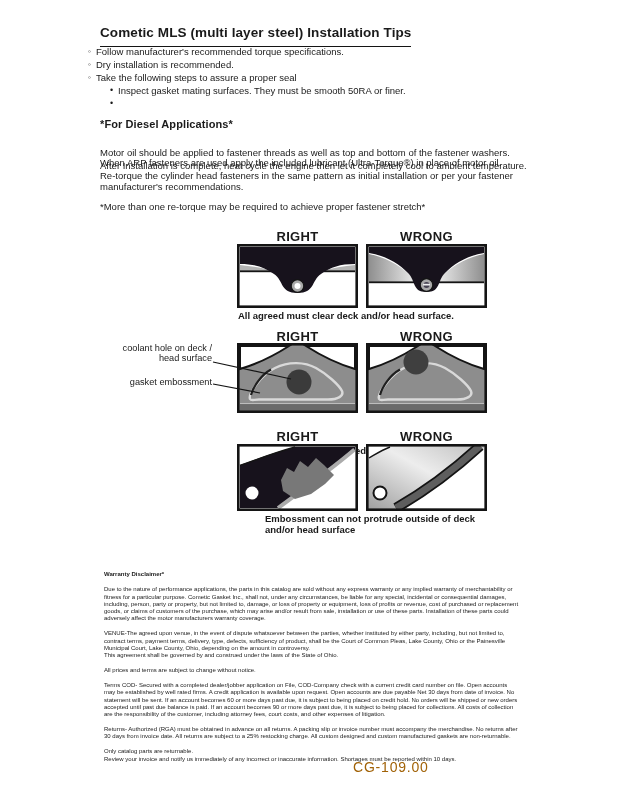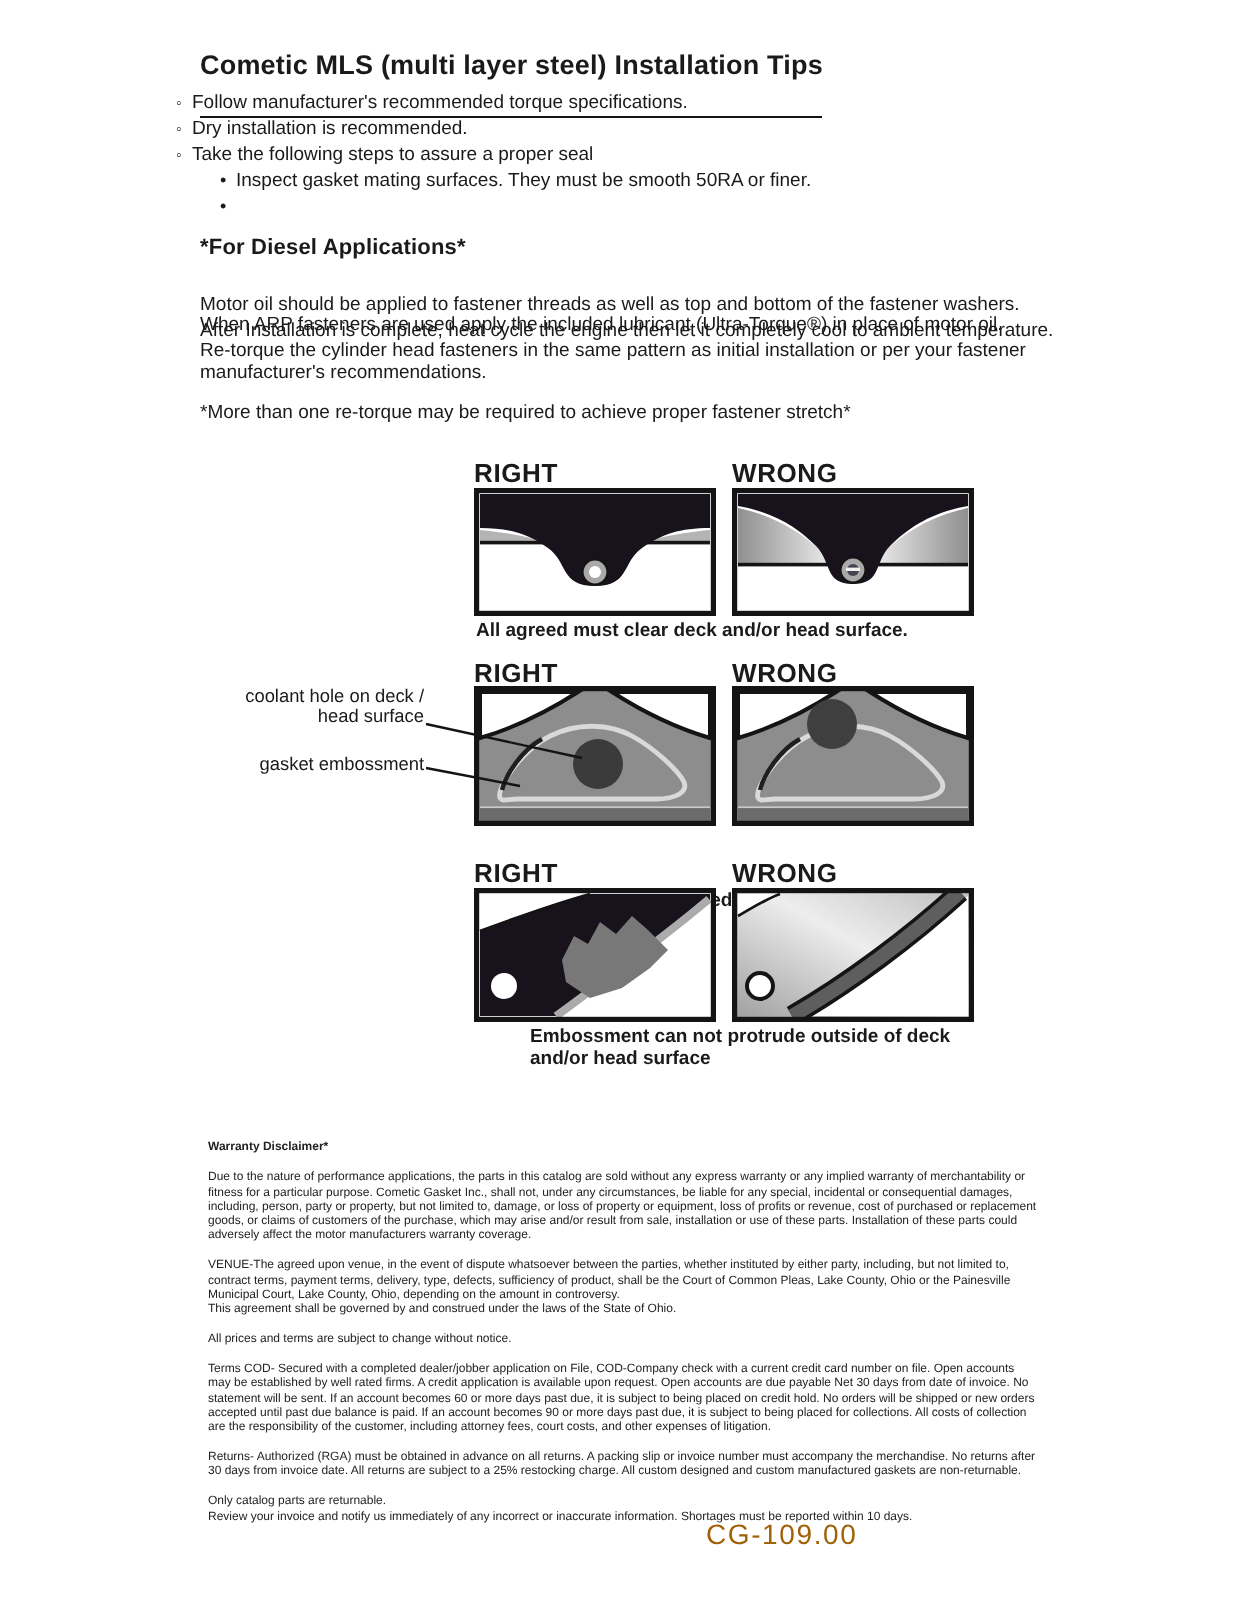--- a/index.html
+++ b/index.html
@@ -4,34 +4,34 @@
 <style>
   html,body{margin:0;padding:0;background:#fff;}
   .page{
     position:relative;width:618px;height:800px;background:#ffffff;
     font-family:"Liberation Sans", sans-serif;color:#1a1a1a;overflow:hidden;
   }
   .abs{position:absolute;}
   
   .title{
     left:100px;top:25px;font-size:13.5px;font-weight:bold;
-    border-bottom:1.6px solid #141414;padding-bottom:18px;letter-spacing:.1px;
+    border-bottom:1.6px solid #141414;padding-bottom:6px;letter-spacing:.1px;
   }
   .bullets{left:88px;top:45px;width:470px;font-size:9.5px;line-height:13px;}
   .b-item{display:flex;}
   .b-item .mk{width:8px;flex:0 0 8px;font-size:8px;}
   .b-item.sub{padding-left:22px;}
   .b-item.sub .mk{font-size:9px;}
   .diesel-head{left:100px;top:118px;font-size:11px;font-weight:bold;letter-spacing:.1px;}
   .body-para{left:100px;width:432px;font-size:9.5px;line-height:10.3px;}
   .p1{top:148px;}
   .p2{top:161px;}
   .p3{top:202px;}
   
-  .rw-label{width:121px;font-size:13px;font-weight:bold;letter-spacing:.3px;}
+  .rw-label{width:121px;text-align:center;font-size:13px;font-weight:bold;letter-spacing:.3px;}
   .caption{font-size:9.5px;font-weight:bold;line-height:10.5px;}
   .dbox svg{display:block;}
   .annot{font-size:9.2px;line-height:10px;text-align:right;}
   
   .legal{left:104px;top:571px;width:415px;font-size:6px;line-height:7.3px;color:#222;}
   .legal .lg-head{font-weight:bold;margin:0 0 8px 0;}
   .legal p{margin:0 0 7.6px 0;white-space:pre-line;}
   .footer-code{left:353px;top:759px;font-size:14px;letter-spacing:.8px;color:#a16207;}
 </style>
 </head>

